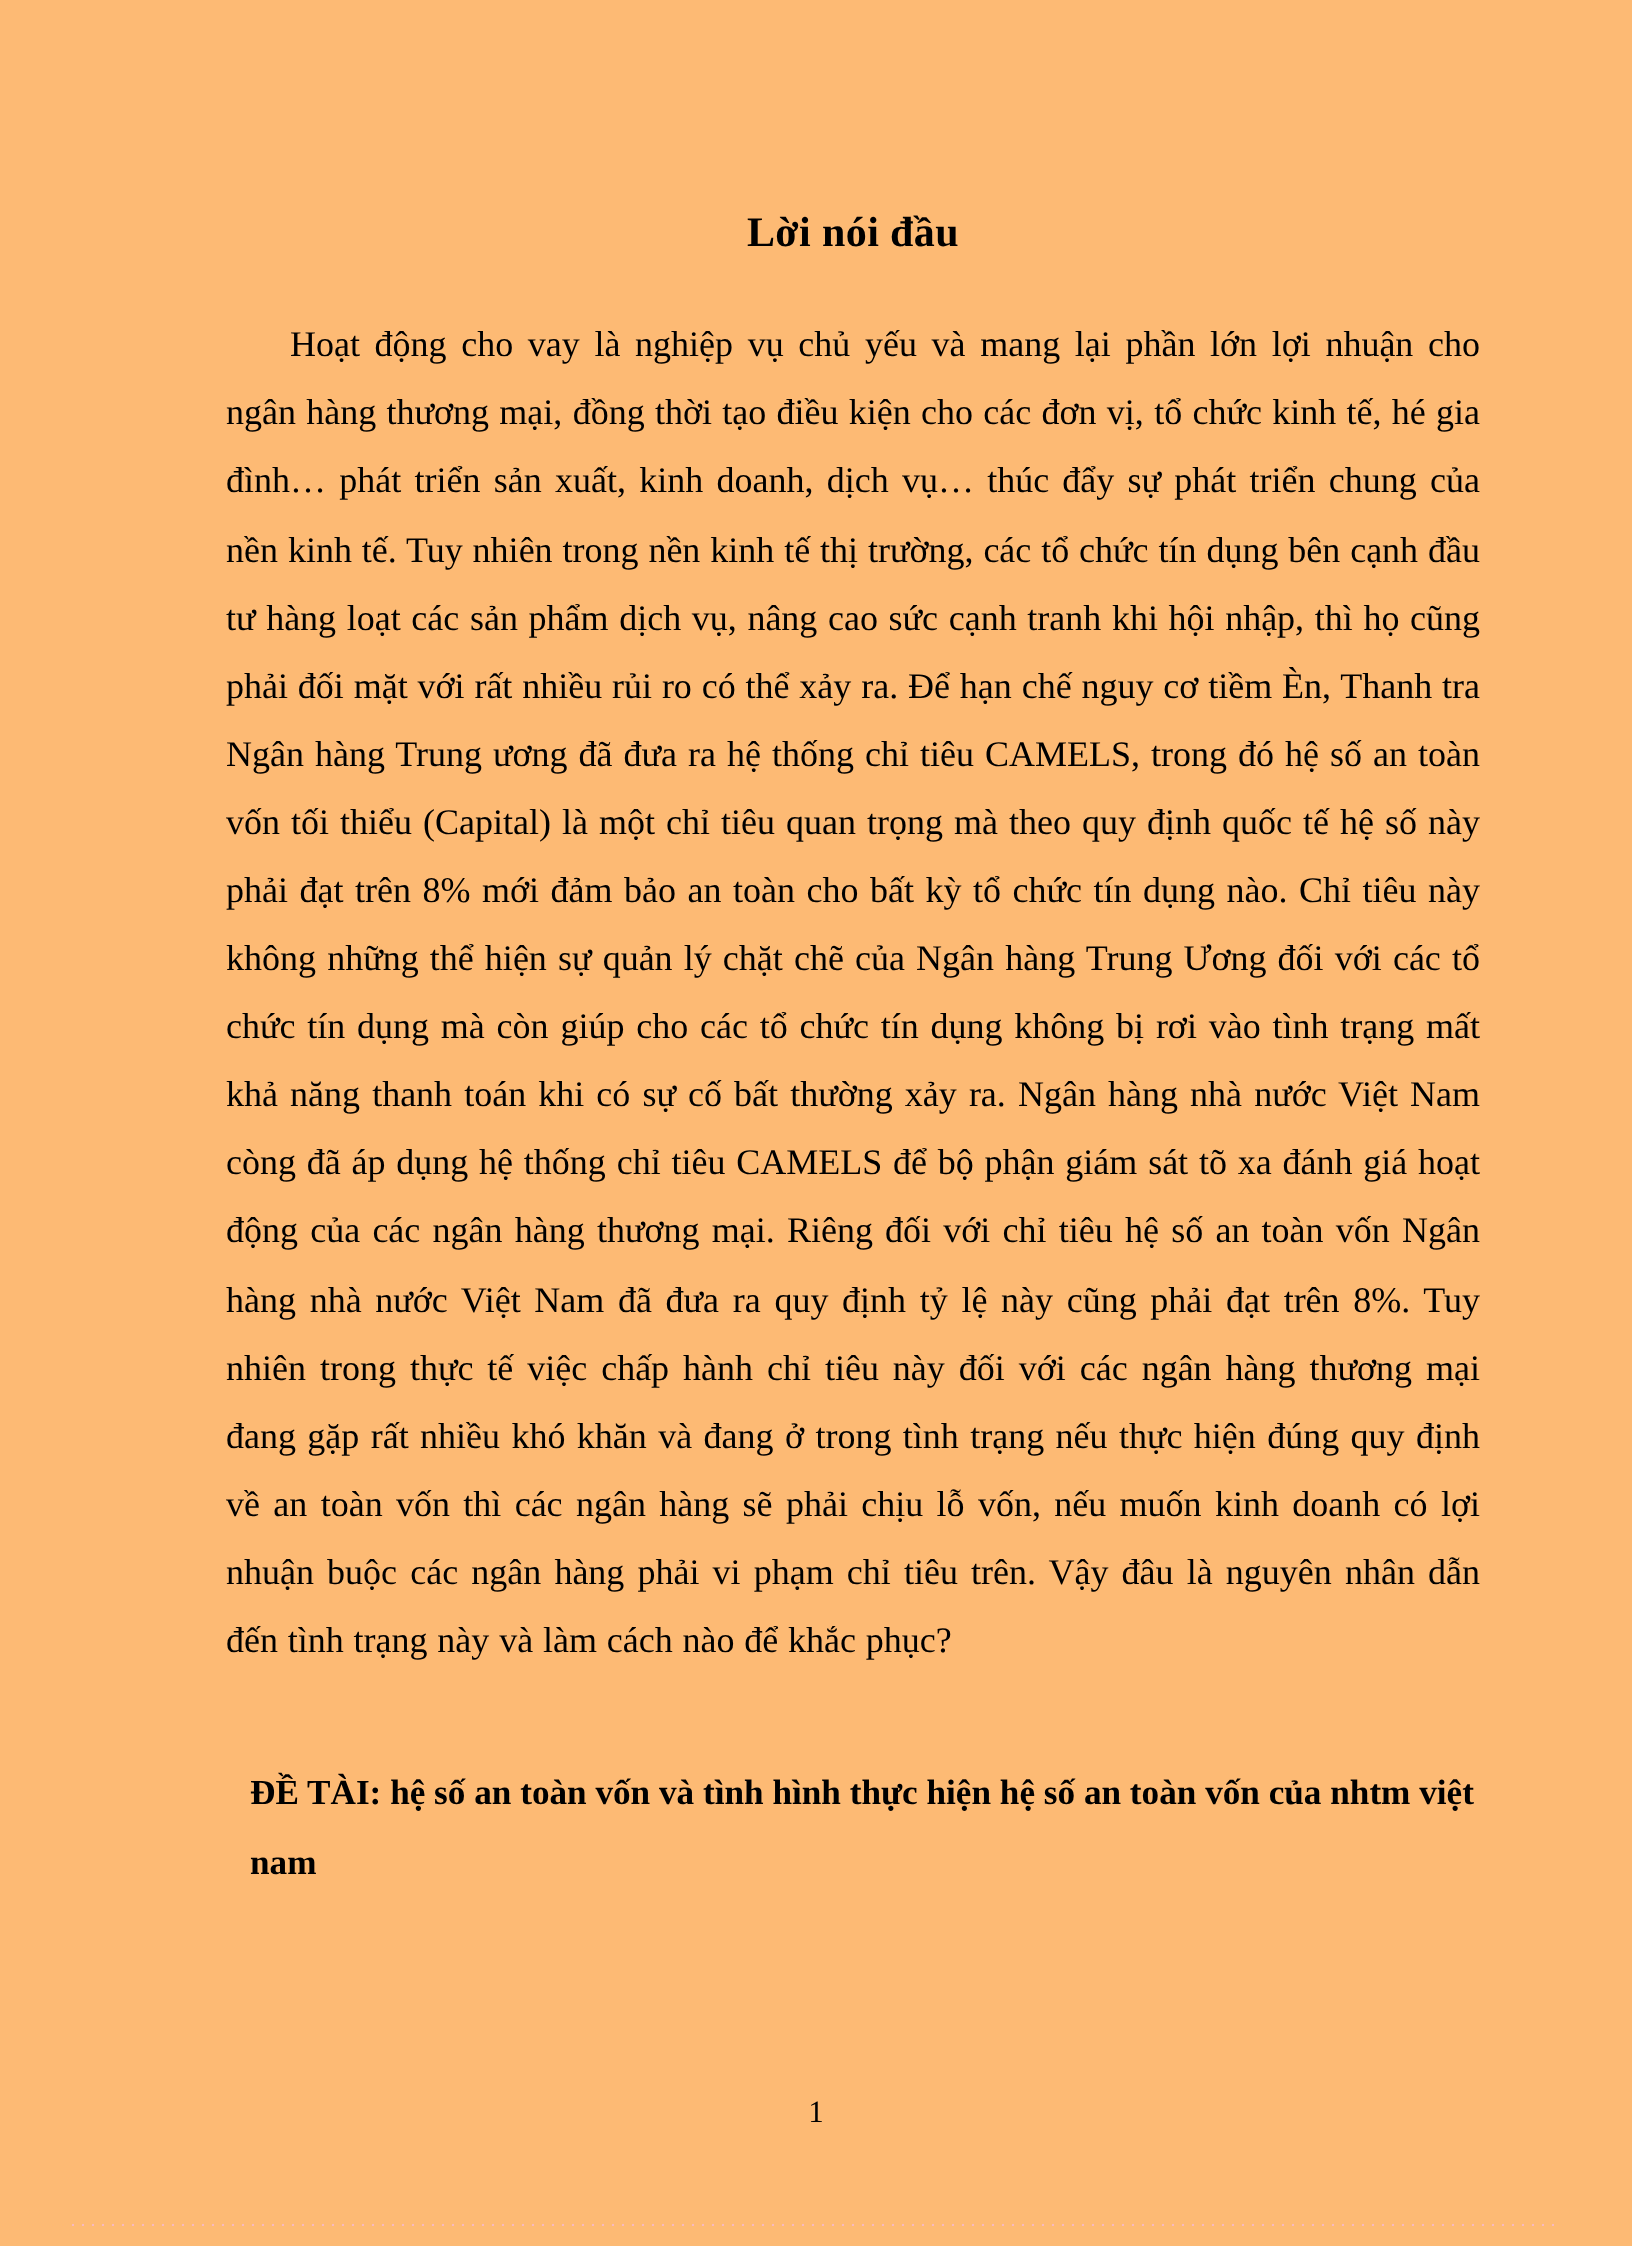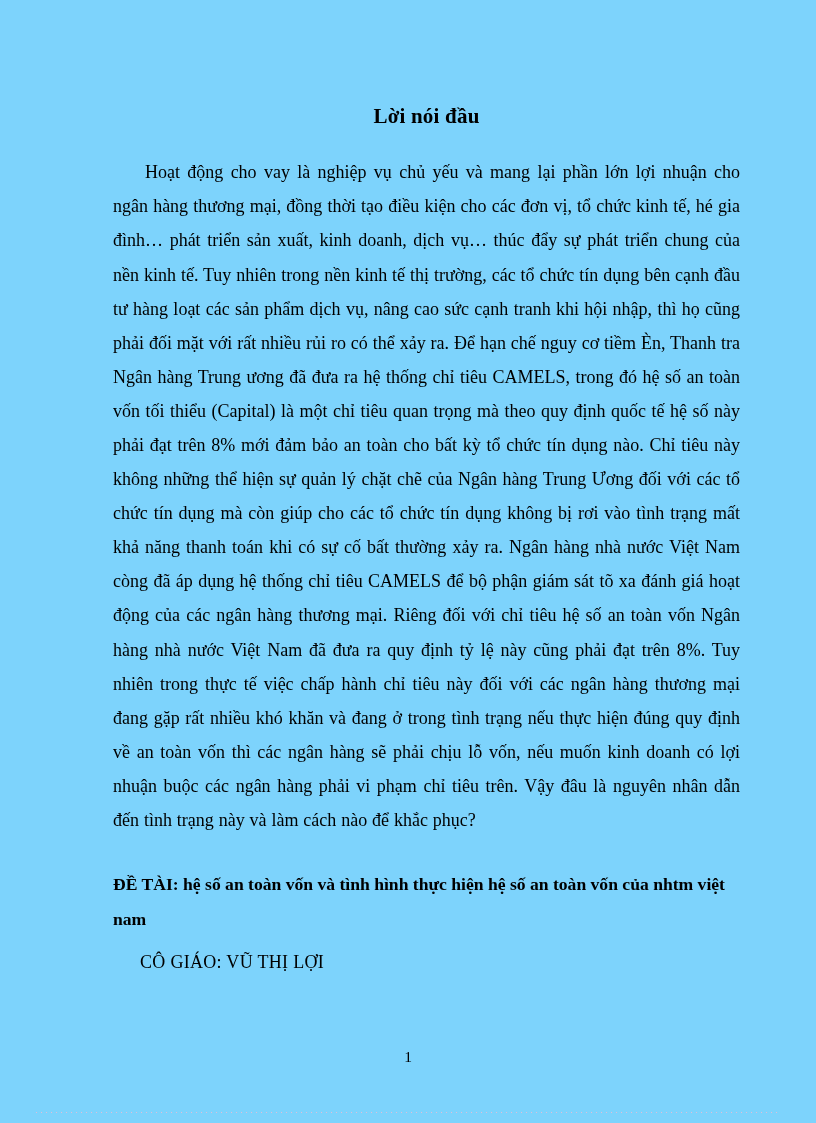--- a/index.html
+++ b/index.html
@@ -13,21 +13,21 @@
     font-family: "Liberation Serif", "DejaVu Serif", serif;
     color: #000000;
     -webkit-font-smoothing: antialiased;
   }
 
   .page {
     position: relative;
     width: 816px;
     height: 1123px;
     margin: 0 auto;
-    background: #7dd3fc;
+    background: #fdba74;
     overflow: hidden;
     box-sizing: border-box;
   }
 
   
   .content {
     position: absolute;
     left: 113px;
     top: 0;
     width: 627px;   
@@ -52,21 +52,21 @@
     line-height: 34.1px;
     text-align: justify;
     text-justify: inter-word;
     text-indent: 32px;
     word-spacing: 0.4px;
     hyphens: none;
   }
 
   
   .subject-heading {
-    margin: 0;
+    margin: 12px;
     padding-top: 30px;
     font-size: 17.6px;
     font-weight: bold;
     line-height: 35px;
     text-align: left;
     width: 612px;
   }
 
   
   .teacher-line {
@@ -113,21 +113,20 @@
 <div class="page">
 
   <div class="content">
 
     <h1 class="doc-title">Lời nói đầu</h1>
 
     <p class="body-paragraph">Hoạt động cho vay là nghiệp vụ chủ yếu và mang lại phần lớn lợi nhuận cho ngân hàng thương mại, đồng thời tạo điều kiện cho các đơn vị, tổ chức kinh tế, hé gia đình… phát triển sản xuất, kinh doanh, dịch vụ… thúc đẩy sự phát triển chung của nền kinh tế. Tuy nhiên trong nền kinh tế thị trường, các tổ chức tín dụng bên cạnh đầu tư hàng loạt các sản phẩm dịch vụ, nâng cao sức cạnh tranh khi hội nhập, thì họ cũng phải đối mặt với rất nhiều rủi ro có thể xảy ra. Để hạn chế nguy cơ tiềm Èn, Thanh tra Ngân hàng Trung ương đã đưa ra hệ thống chỉ tiêu CAMELS, trong đó hệ số an toàn vốn tối thiểu (Capital) là một chỉ tiêu quan trọng mà theo quy định quốc tế hệ số này phải đạt trên 8% mới đảm bảo an toàn cho bất kỳ tổ chức tín dụng nào. Chỉ tiêu này không những thể hiện sự quản lý chặt chẽ của Ngân hàng Trung Ương đối với các tổ chức tín dụng mà còn giúp cho các tổ chức tín dụng không bị rơi vào tình trạng mất khả năng thanh toán khi có sự cố bất thường xảy ra. Ngân hàng nhà nước Việt Nam còng đã áp dụng hệ thống chỉ tiêu CAMELS để bộ phận giám sát tõ xa đánh giá hoạt động của các ngân hàng thương mại. Riêng đối với chỉ tiêu hệ số an toàn vốn Ngân hàng nhà nước Việt Nam đã đưa ra quy định tỷ lệ này cũng phải đạt trên 8%. Tuy nhiên trong thực tế việc chấp hành chỉ tiêu này đối với các ngân hàng thương mại đang gặp rất nhiều khó khăn và đang ở trong tình trạng nếu thực hiện đúng quy định về an toàn vốn thì các ngân hàng sẽ phải chịu lỗ vốn, nếu muốn kinh doanh có lợi nhuận buộc các ngân hàng phải vi phạm chỉ tiêu trên. Vậy đâu là nguyên nhân dẫn đến tình trạng này và làm cách nào để khắc phục?</p>
 
     <p class="subject-heading">ĐỀ TÀI: hệ số an toàn vốn và tình hình thực hiện hệ số an toàn vốn của nhtm việt nam</p>
 
-    <p class="teacher-line">CÔ GIÁO:  VŨ THỊ LỢI</p>
 
   </div>
 
   <div class="page-number">1</div>
 
   <div class="scan-artifact-rule"></div>
 
 </div>
 
 </body></html>

